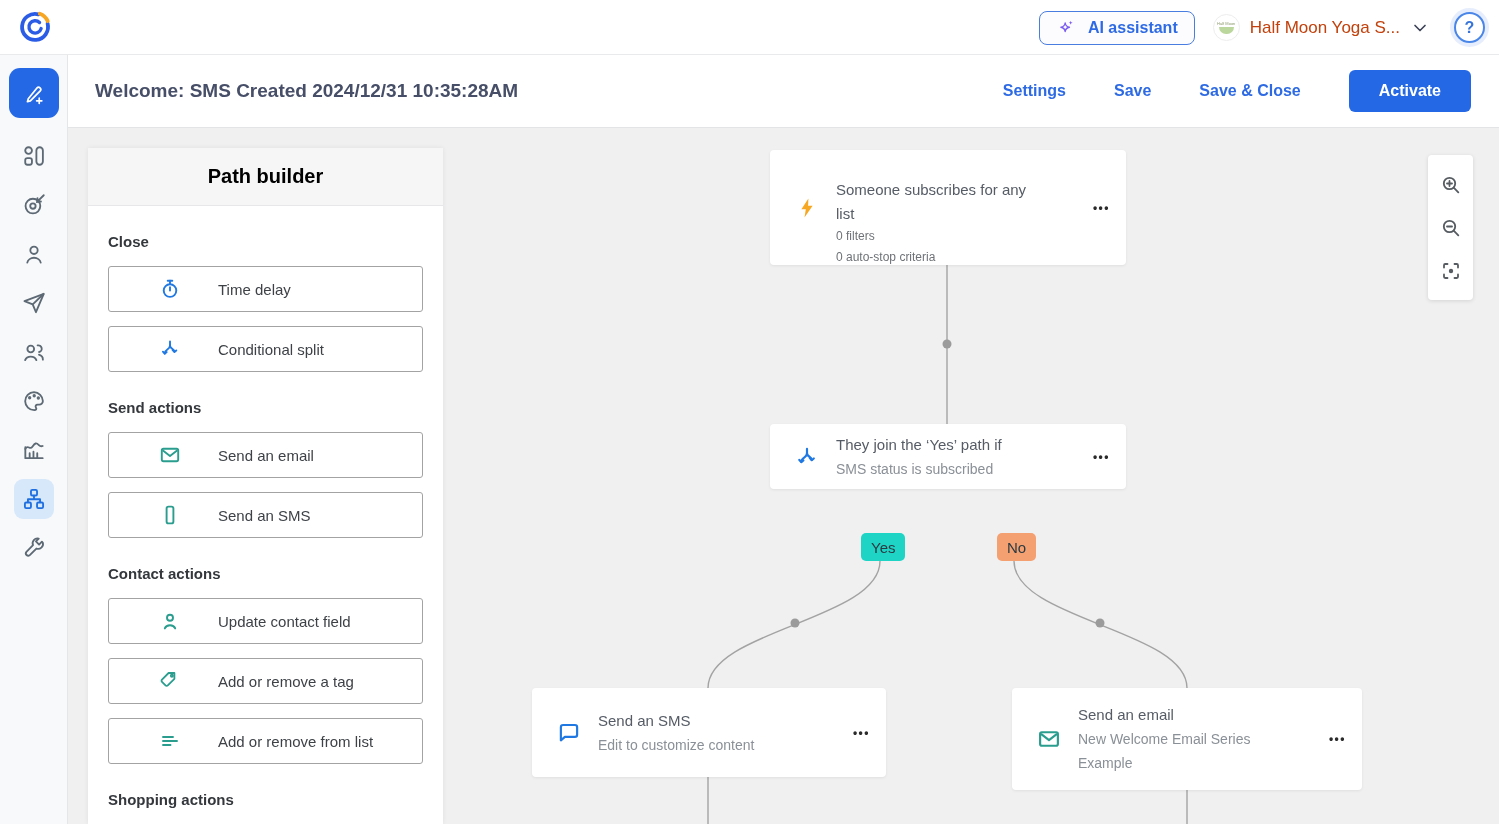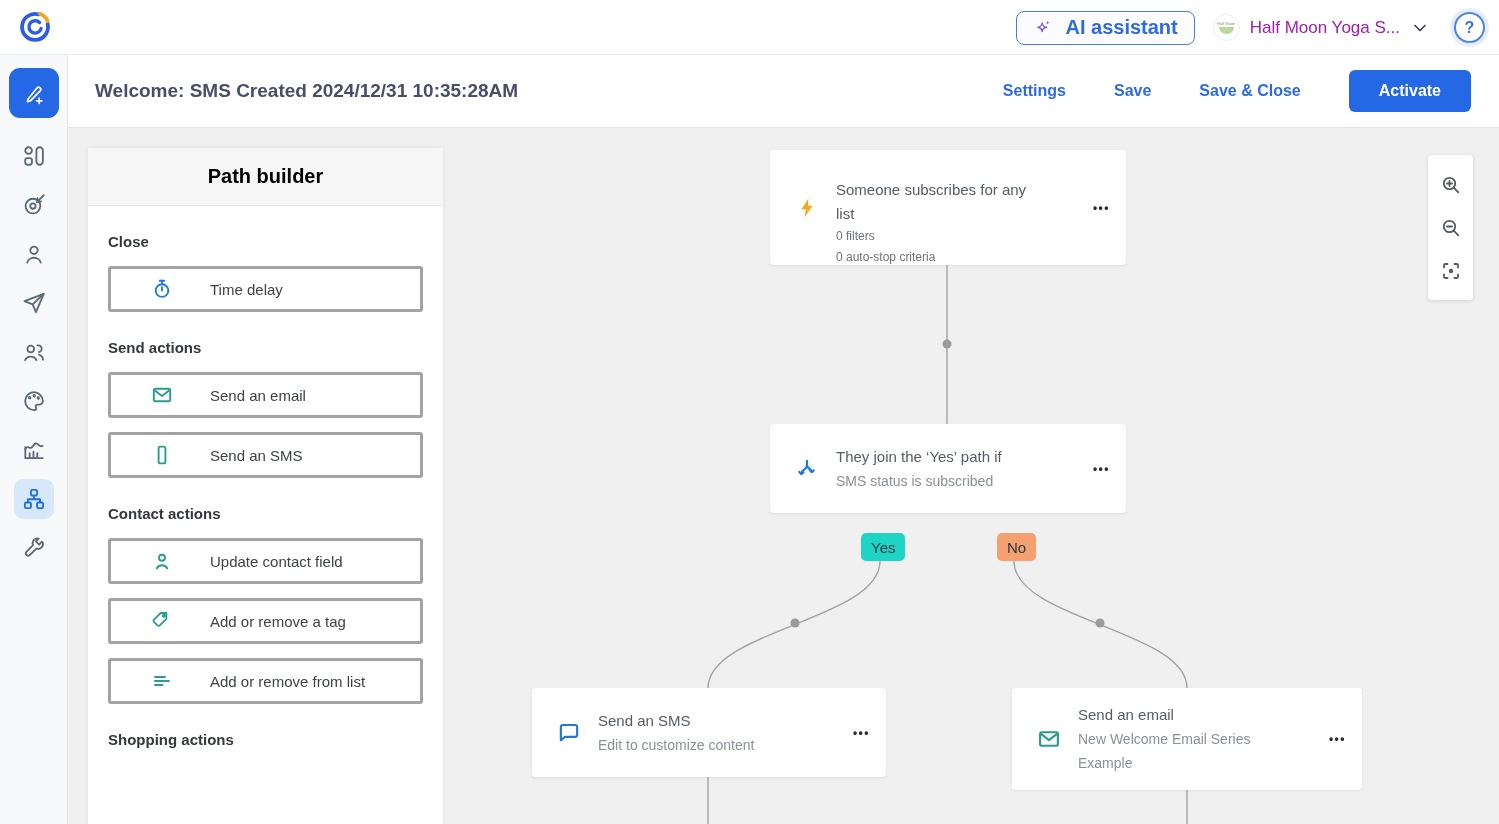--- a/index.html
+++ b/index.html
@@ -10,27 +10,27 @@
   *{margin:0;padding:0;box-sizing:border-box;}
   body{font-family:"Liberation Sans",sans-serif;background:#fff;}
   .stage{position:relative;width:1499px;height:824px;overflow:hidden;background:#fff;}
 
   
   .topbar{position:absolute;left:0;top:0;width:1499px;height:55px;background:#fff;
     border-bottom:1px solid #e8eaec;display:flex;align-items:center;z-index:5;}
   .brand{margin-left:16px;width:38px;height:38px;display:flex;align-items:center;justify-content:center;}
   .top-right{position:absolute;right:14px;top:0;height:55px;display:flex;align-items:center;gap:18px;}
   .ai-btn{display:flex;align-items:center;gap:12px;height:34px;padding:0 16px;border:1.5px solid #4a7de0;
-    border-radius:8px;background:#fcfcff;color:var(--link);font-size:20px;font-weight:600;cursor:pointer;}
+    border-radius:8px;background:#fcfcff;color:var(--link);font-size:16px;font-weight:600;cursor:pointer;}
   .account{display:flex;align-items:center;gap:10px;cursor:pointer;}
   .avatar{width:27px;height:27px;border-radius:50%;background:#fff;border:1px solid #ededed;
     display:flex;flex-direction:column;align-items:center;justify-content:center;overflow:hidden;}
   .avatar .av-txt{font-size:4px;color:#8a9a6a;line-height:5px;white-space:nowrap;}
   .avatar .av-moon{width:15px;height:7px;background:#bcd79e;border-radius:0 0 15px 15px;margin-top:1px;}
-  .account-name{font-size:17px;color:#a21caf;}
+  .account-name{font-size:17px;color:#c2410c;}
   .help-btn{width:31px;height:31px;border-radius:50%;border:2px solid #4a86e8;color:#3674d9;background:#fff;
     font-size:16px;font-weight:bold;display:flex;align-items:center;justify-content:center;cursor:pointer;
     box-shadow:0 0 0 4px rgba(140,175,240,.22);margin-left:6px;}
 
   
   .sidebar{position:absolute;left:0;top:55px;width:68px;height:769px;background:#f8f9fa;
     border-right:1px solid #e4e6e8;display:flex;flex-direction:column;align-items:center;z-index:4;}
   .create-btn{width:50px;height:50px;margin-top:13px;border-radius:11px;background:var(--accent);border:none;
     display:flex;align-items:center;justify-content:center;cursor:pointer;}
   .rail{display:flex;flex-direction:column;align-items:center;gap:9px;margin-top:18px;}
@@ -50,22 +50,22 @@
   .workspace{position:absolute;left:68px;top:128px;width:1431px;height:696px;background:var(--canvas);overflow:hidden;}
   .wires{position:absolute;left:0;top:0;width:1431px;height:696px;}
 
   
   .panel{position:absolute;left:20px;top:20px;bottom:0;width:355px;background:#fff;
     box-shadow:0 0 5px rgba(0,0,0,.07);overflow:hidden;}
   .panel-head{height:58px;background:#f6f6f7;border-bottom:1px solid #e7e7e9;
     display:flex;align-items:center;justify-content:center;font-size:20px;font-weight:bold;color:#000000;}
   .panel-body{padding:0 20px;}
   .pb-label{margin:27px 0 16px;font-size:15px;font-weight:600;color:#34383c;}
-  .pb-card{height:46px;border:3px solid #a3a3a3;border-radius:3px;background:#fff;margin-bottom:14px;
-    display:flex;align-items:center;padding-left:3px;cursor:grab;}
+  .pb-card{height:46px;border:1px solid #a3a3a3;border-radius:3px;background:#fff;margin-bottom:14px;
+    display:flex;align-items:center;padding-left:13px;cursor:grab;}
   .pb-ic{width:24px;height:24px;display:flex;align-items:center;justify-content:center;}
   .pb-card span{margin-left:36px;font-size:15px;color:#3e4247;}
 
   
   .node{position:absolute;background:#fff;border-radius:4px;box-shadow:0 1px 3px rgba(0,0,0,.07);
     display:flex;align-items:center;cursor:pointer;}
   .node-ic{margin-left:23px;width:28px;display:flex;align-items:center;justify-content:center;flex:none;}
   .node-txt{margin-left:15px;}
   .node-title{font-size:15px;color:var(--nodetitle);line-height:24px;}
   .node-sub{font-size:14px;color:var(--nodesub);line-height:24px;}
@@ -223,20 +223,32 @@
           <span class="pb-ic">
             <svg width="24" height="24" viewBox="0 0 24 24" fill="none" stroke="#2079e2" stroke-width="1.9" stroke-linecap="round">
               <circle cx="12" cy="13.6" r="6.3"></circle>
                 <path d="M12 13.6 V10.2"></path>
                 <path d="M9.7 3.7 h4.6"></path>
                 <path d="M12 3.7 v3"></path>
             </svg>
             </span>
           <span>Time delay</span>
         </div>
+        <div class="pb-card">
+          <span class="pb-ic">
+            <svg width="24" height="24" viewBox="0 0 24 24" fill="none" stroke="#2079e2" stroke-width="1.9" stroke-linecap="round" stroke-linejoin="round">
+              <path d="M12 4.5 v4"></path>
+                <path d="M12 8.5 c0 4.5 -5.3 3.5 -5.3 8"></path>
+                <path d="M12 8.5 c0 3.5 4.4 3 4.4 6.3"></path>
+              <path d="M4.9 14.7 l1.8 2 2 -1.6"></path>
+                <path d="M14.6 13 l1.8 1.9 1.9 -1.5"></path>
+            </svg>
+            </span>
+          <span>Conditional split</span>
+        </div>
 
         <div class="pb-label">Send actions</div>
         <div class="pb-card">
           <span class="pb-ic">
             <svg width="24" height="24" viewBox="0 0 24 24" fill="none" stroke="#2a9d8f" stroke-width="1.9" stroke-linejoin="round">
               <rect x="3.8" y="5.8" width="16.4" height="12.4" rx="1.6"></rect>
                 <path d="M4.6 7.2 L12 13 L19.4 7.2"></path>
             </svg>
             </span>
           <span>Send an email</span>
@@ -289,21 +301,21 @@
           </svg>
       </span>
       <div class="node-txt">
         <div class="node-title" style="width:212px;margin-top:31px;">Someone subscribes for any list</div>
         <div class="node-meta">0 filters</div>
         <div class="node-meta">0 auto-stop criteria</div>
       </div>
       <button class="kebab">•••</button>
     </div>
 
-    <div class="node" style="left:702px;top:296px;width:356px;height:89px;">
+    <div class="node" style="left:702px;top:296px;width:356px;height:65px;">
       <span class="node-ic">
         <svg width="26" height="26" viewBox="0 0 24 24" fill="none" stroke="#2079e2" stroke-width="2" stroke-linecap="round" stroke-linejoin="round">
           <path d="M12 4.5 v4"></path>
             <path d="M12 8.5 c0 4.5 -5.3 3.5 -5.3 8"></path>
             <path d="M12 8.5 c0 3.5 4.4 3 4.4 6.3"></path>
           <path d="M4.9 14.7 l1.8 2 2 -1.6"></path>
             <path d="M14.6 13 l1.8 1.9 1.9 -1.5"></path>
         </svg>
       </span>
       <div class="node-txt">

